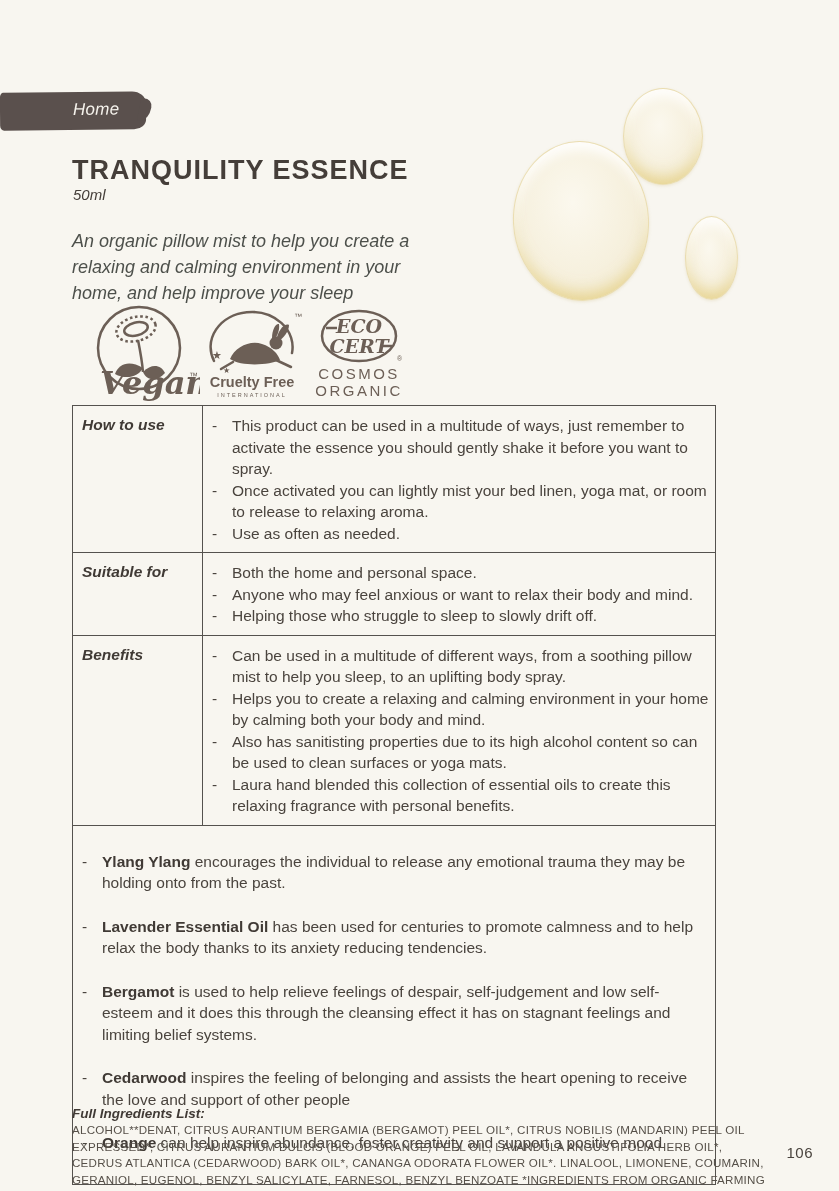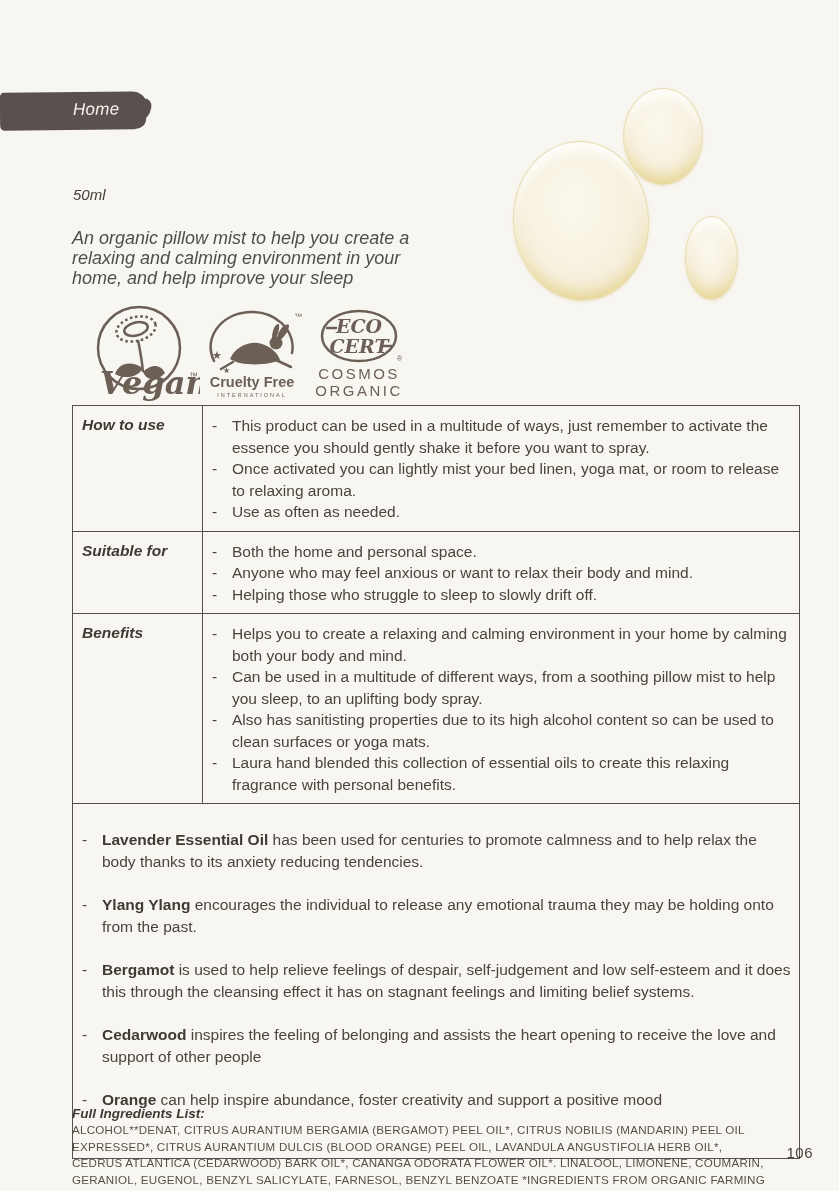--- a/index.html
+++ b/index.html
@@ -39,21 +39,21 @@
     position: absolute; left: 72px; top: 155px;
     font-size: 27px; font-weight: 700; letter-spacing: 1px;
     color: #453e39;
   }
   .product-volume {
     position: absolute; left: 73px; top: 186px;
     font-size: 15px; font-style: italic; color: #453e39;
   }
   .product-description {
     position: absolute; left: 72px; top: 228px; width: 360px;
-    font-size: 18px; font-style: italic; line-height: 20px;
+    font-size: 18px; font-style: italic; line-height: 26px;
     color: #4d504b;
   }
 
   
   .logos { position: absolute; left: 74px; top: 302px; }
   .logo { position: absolute; top: 0; }
   .logo svg { display: block; }
   .logo-vegan { left: 12px; }
   .logo-bunny { left: 128px; top: 5px; }
   .logo-eco { left: 239px; top: 6px; }
@@ -66,21 +66,21 @@
     box-shadow: inset 0 -12px 16px -6px rgba(222,194,92,0.60),
                 inset 0 8px 12px rgba(255,255,255,0.9),
                 0 1px 3px rgba(205,185,120,0.25);
   }
   .droplet-large { left: 513px; top: 141px; width: 136px; height: 160px; transform: rotate(-4deg); }
   .droplet-medium { left: 623px; top: 88px; width: 80px; height: 97px; }
   .droplet-small { left: 685px; top: 216px; width: 53px; height: 84px; }
 
   
   .info-table {
-    position: absolute; left: 72px; top: 405px; width: 728px;
+    position: absolute; left: 72px; top: 405px; width: 644px;
     border: 1px solid #55524e;
   }
   .trow { display: flex; border-bottom: 1px solid #55524e; }
   .trow:last-child { border-bottom: none; }
   .tlabel {
     width: 130px; flex: 0 0 130px;
     border-right: 1px solid #55524e;
     padding: 10px 8px 8px 9px;
     font-size: 15.5px; font-weight: 700; font-style: italic;
     color: #403a35;
@@ -150,20 +150,21 @@
 </style>
 </head>
 <body>
 
 <div class="page">
 
   <div class="home-brush">
     <span class="home-label">Home</span>
   </div>
 
+  <h1 class="product-title">TRANQUILITY ESSENCE</h1>
   <div class="product-volume">50ml</div>
   <p class="product-description">An organic pillow mist to help you create a relaxing and calming environment in your home, and help improve your sleep</p>
 
   <div class="droplet droplet-large"></div>
   <div class="droplet droplet-medium"></div>
   <div class="droplet droplet-small"></div>
 
   <div class="logos">
 
     <div class="logo logo-vegan">
@@ -226,36 +227,36 @@
       <div class="tcontent">
         <div class="bullet">Both the home and personal space.</div>
         <div class="bullet">Anyone who may feel anxious or want to relax their body and mind.</div>
         <div class="bullet">Helping those who struggle to sleep to slowly drift off.</div>
       </div>
     </div>
 
     <div class="trow row-benefits">
       <div class="tlabel">Benefits</div>
       <div class="tcontent">
+        <div class="bullet">Can be used in a multitude of different ways, from a soothing pillow mist to help you sleep, to an uplifting body spray.</div>
         <div class="bullet">Helps you to create a relaxing and calming environment in your home by calming both your body and mind.</div>
-        <div class="bullet">Can be used in a multitude of different ways, from a soothing pillow mist to help you sleep, to an uplifting body spray.</div>
         <div class="bullet">Also has sanitisting properties due to its high alcohol content so can be used to clean surfaces or yoga mats.</div>
         <div class="bullet">Laura hand blended this collection of essential oils to create this relaxing fragrance with personal benefits.</div>
       </div>
     </div>
 
     <div class="trow row-ki">
       <div class="tcontent">
         <div class="bullet ki-bullet">
+          <span class="ki-name">Ylang Ylang</span>
+          <span>encourages the individual to release any emotional trauma they may be holding onto from the past.</span>
+        </div>
+        <div class="bullet ki-bullet">
           <span class="ki-name">Lavender Essential Oil</span>
           <span>has been used for centuries to promote calmness and to help relax the body thanks to its anxiety reducing tendencies.</span>
-        </div>
-        <div class="bullet ki-bullet">
-          <span class="ki-name">Ylang Ylang</span>
-          <span>encourages the individual to release any emotional trauma they may be holding onto from the past.</span>
         </div>
         <div class="bullet ki-bullet">
           <span class="ki-name">Bergamot</span>
           <span>is used to help relieve feelings of despair, self-judgement and low self-esteem and it does this through the cleansing effect it has on stagnant feelings and limiting belief systems.</span>
         </div>
         <div class="bullet ki-bullet">
           <span class="ki-name">Cedarwood</span>
           <span>inspires the feeling of belonging and assists the heart opening to receive the love and support of other people</span>
         </div>
         <div class="bullet ki-bullet">

